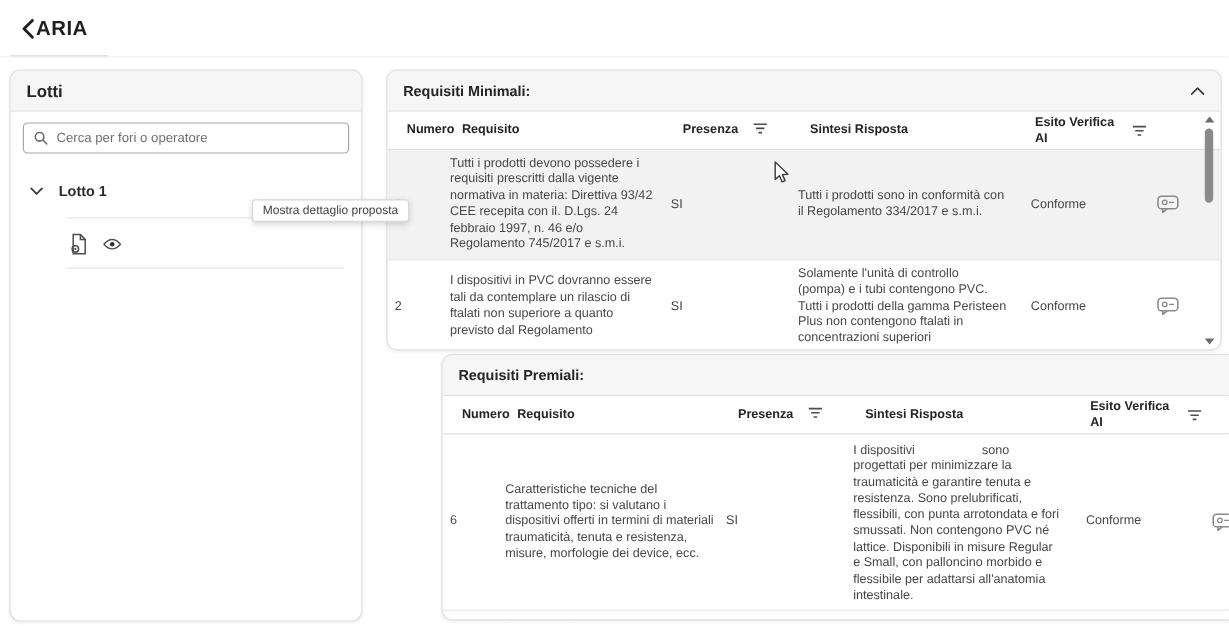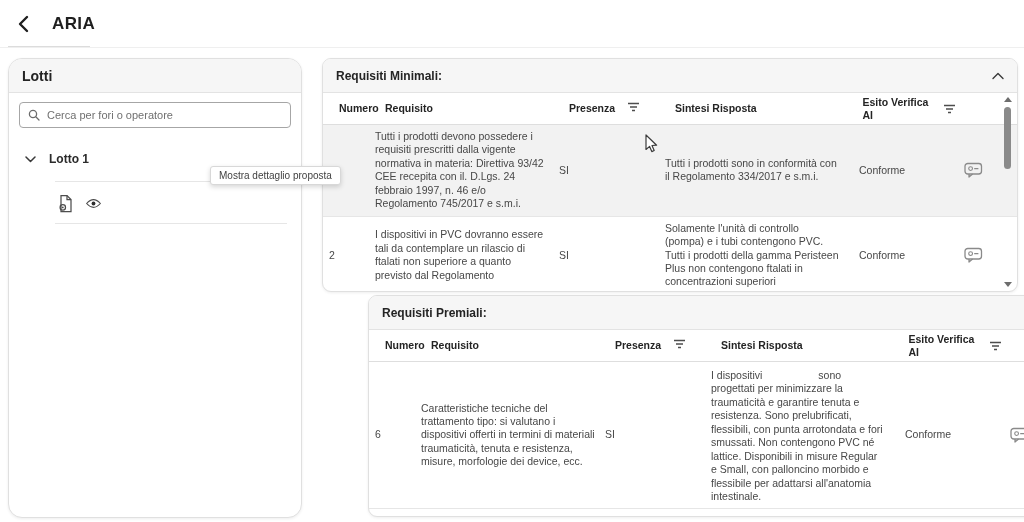--- a/index.html
+++ b/index.html
@@ -6,31 +6,31 @@
   body{
     width:1024px;height:522px;position:relative;overflow:hidden;
     background:#ffffff;color:#3b3b3b;
     font-family:"Liberation Sans","DejaVu Sans",sans-serif;
     -webkit-font-smoothing:antialiased;
   }
   svg{display:block;}
 
   
   .app-header{position:absolute;left:0;top:0;width:1024px;height:47px;background:#fff;border-bottom:1px solid #efefef;}
-  .app-header .title-wrap{position:absolute;left:16px;top:14px;display:flex;align-items:center;gap:22px;}
+  .app-header .title-wrap{position:absolute;left:16px;top:14px;display:flex;align-items:center;}
   .app-title{font-size:17px;font-weight:700;color:#1f1f1f;letter-spacing:.4px;}
   .title-underline{position:absolute;left:8px;top:46px;width:82px;height:1px;background:#dcdcdc;}
 
   
   .card{position:absolute;background:#fff;border:1px solid #e0e0e0;border-radius:9px;box-shadow:0 1px 3px rgba(0,0,0,.07);overflow:hidden;}
   .card-header{height:34px;background:#f6f6f6;border-bottom:1px solid #e3e3e3;display:flex;align-items:center;justify-content:space-between;padding:0 13px;box-sizing:border-box;}
   .card-header .hd-title{font-size:12px;font-weight:700;color:#242424;}
 
   
-  #lotti-card{left:8px;top:58px;width:292px;height:458px;border-radius:14px;}
+  #lotti-card{left:8px;top:58px;width:292px;height:458px;}
   .search-box{margin:9px 10px 0 10px;height:26px;border:1px solid #a6a6a6;border-radius:4px;display:flex;align-items:center;padding:0 8px;gap:7px;box-sizing:border-box;background:#fff;}
   .search-box .ph{font-size:11px;color:#707070;}
   .lot-row{display:flex;align-items:center;gap:13px;padding:0 16px;margin-top:22px;height:18px;}
   .lot-label{font-size:12px;font-weight:700;color:#2b2b2b;}
   .operator-item{margin:0 14px 0 46px;border-top:1px solid #e6e6e6;border-bottom:1px solid #e6e6e6;padding:12px 0 10px 0;display:flex;align-items:center;}
   .operator-name{font-size:10.8px;line-height:1.32;color:#474747;width:178px;}
   .operator-actions{display:flex;align-items:center;gap:11px;margin-left:2px;}
 
   
   .tooltip{position:absolute;left:210px;top:166px;background:#fff;border:1px solid #d8d8d8;border-radius:3px;box-shadow:0 2px 5px rgba(0,0,0,.16);padding:3px 8px;font-size:10px;color:#424242;white-space:nowrap;z-index:30;}

